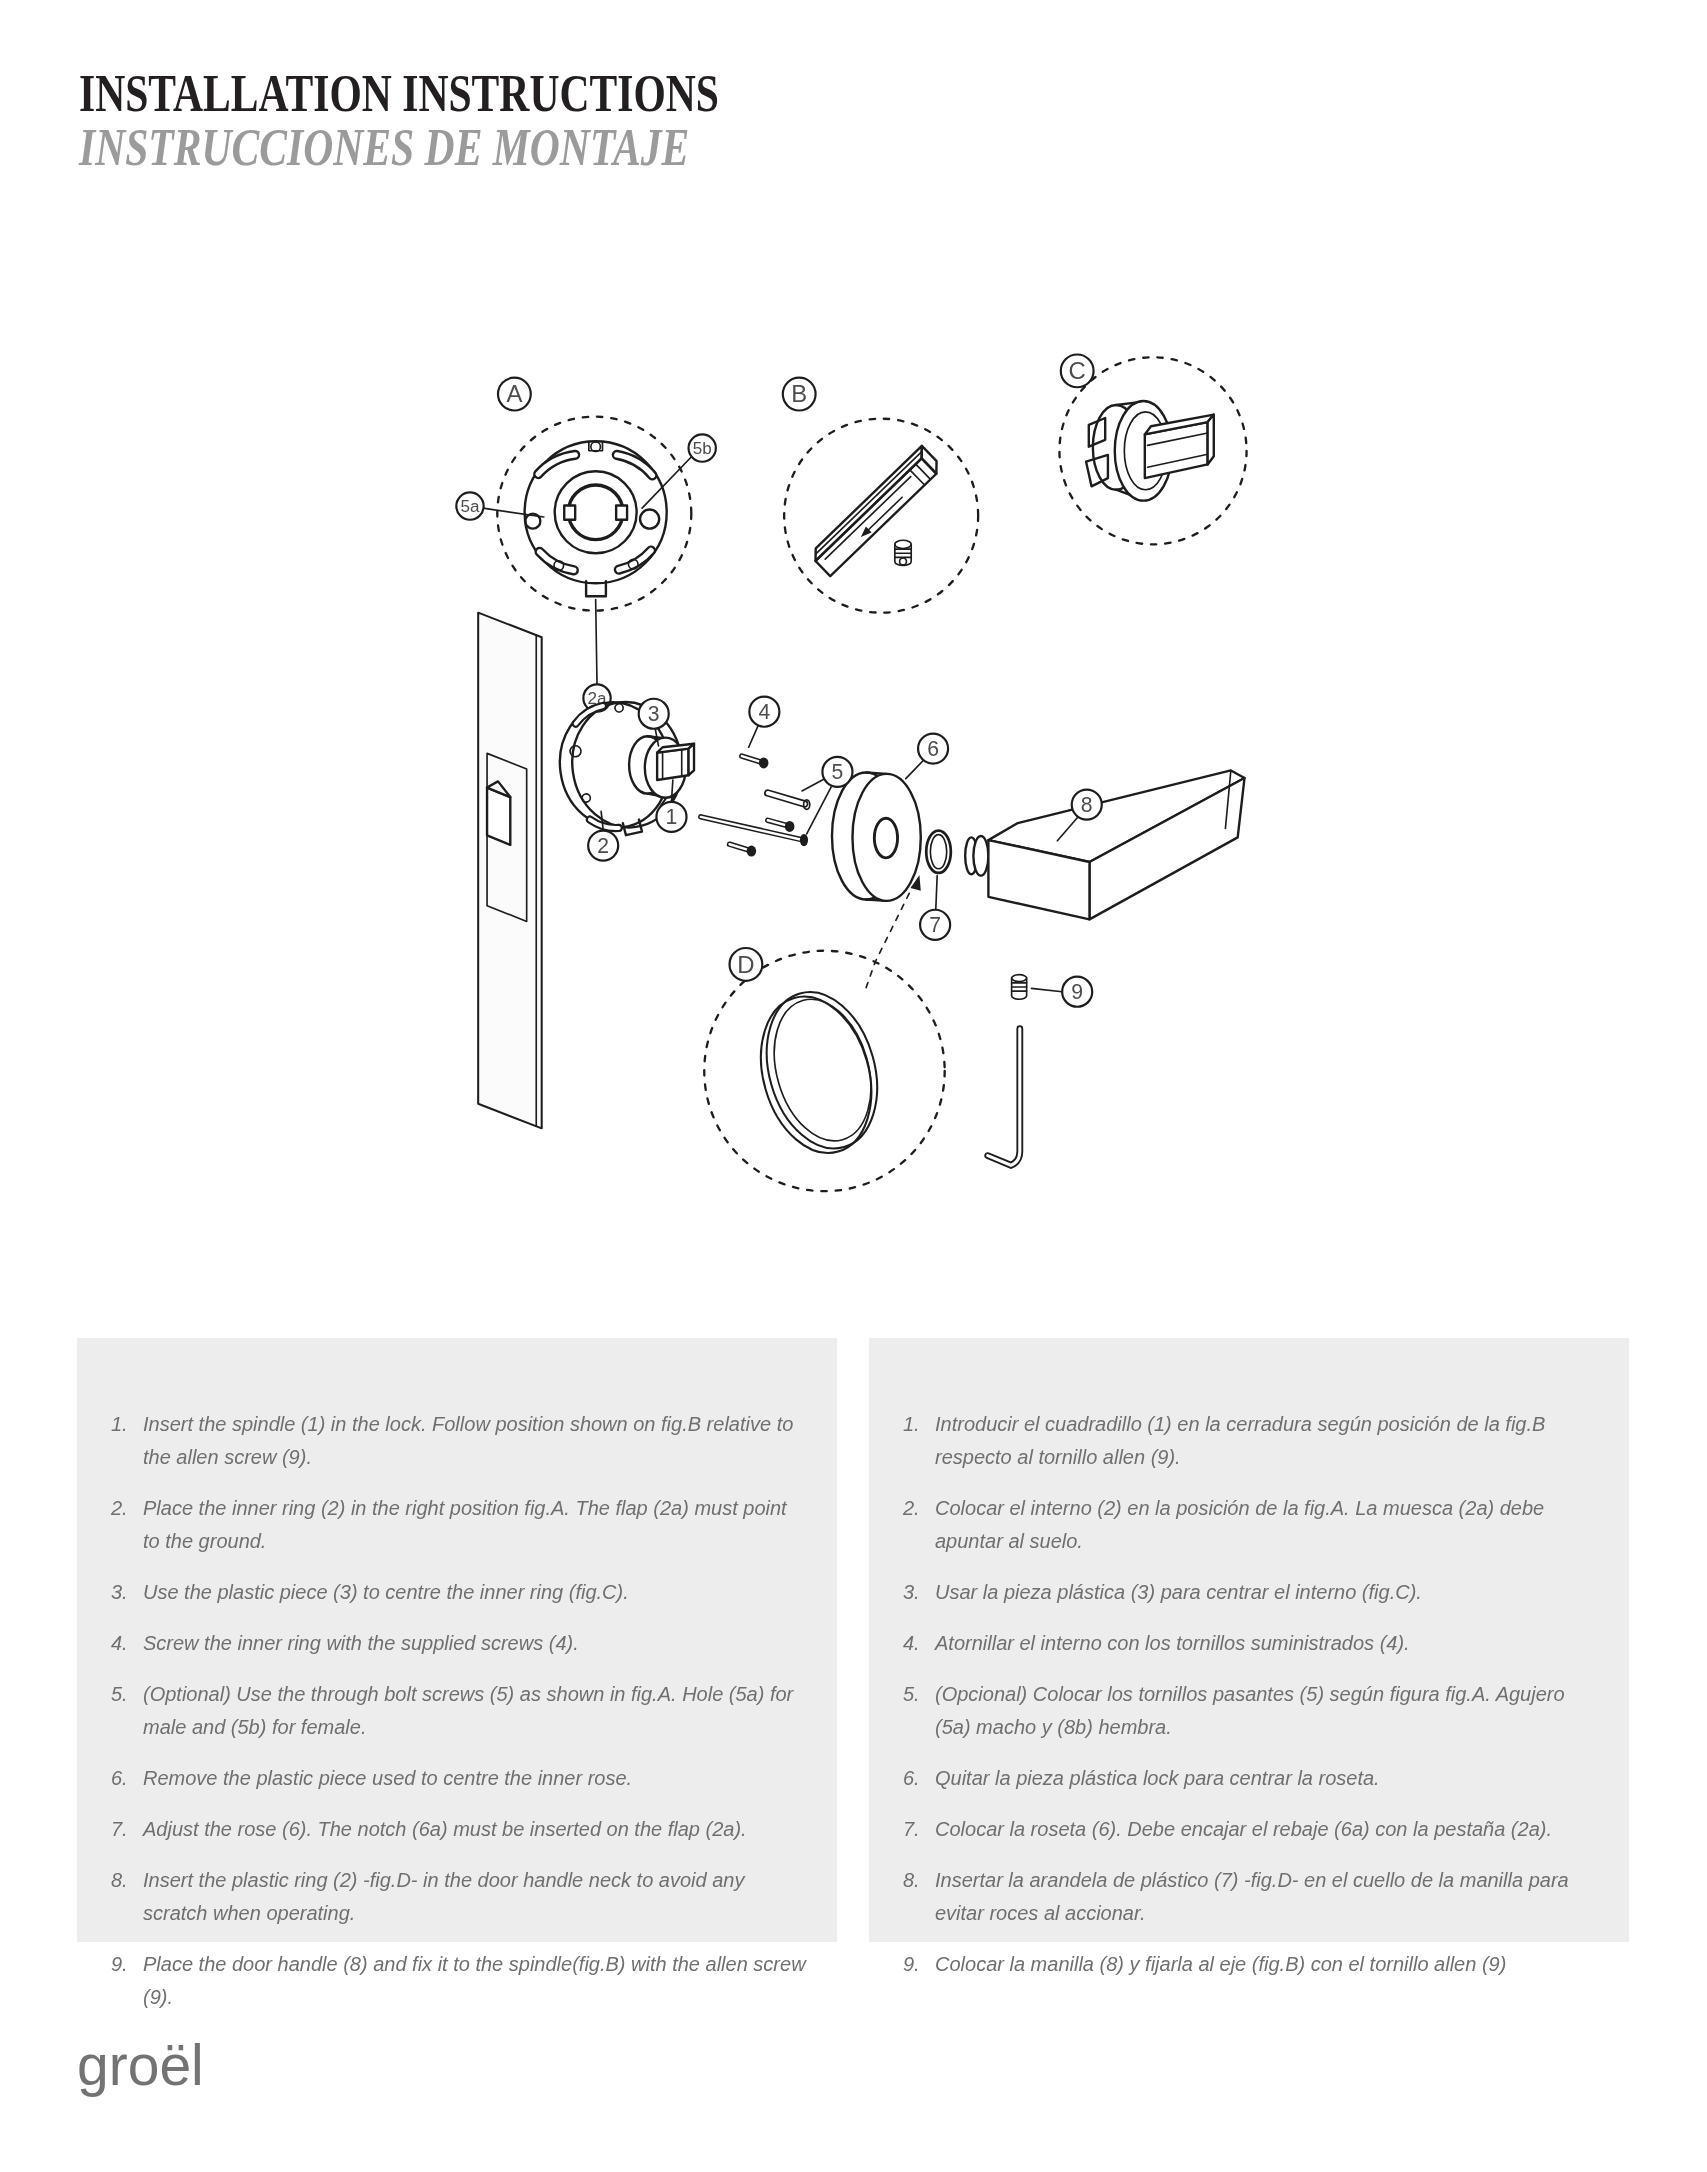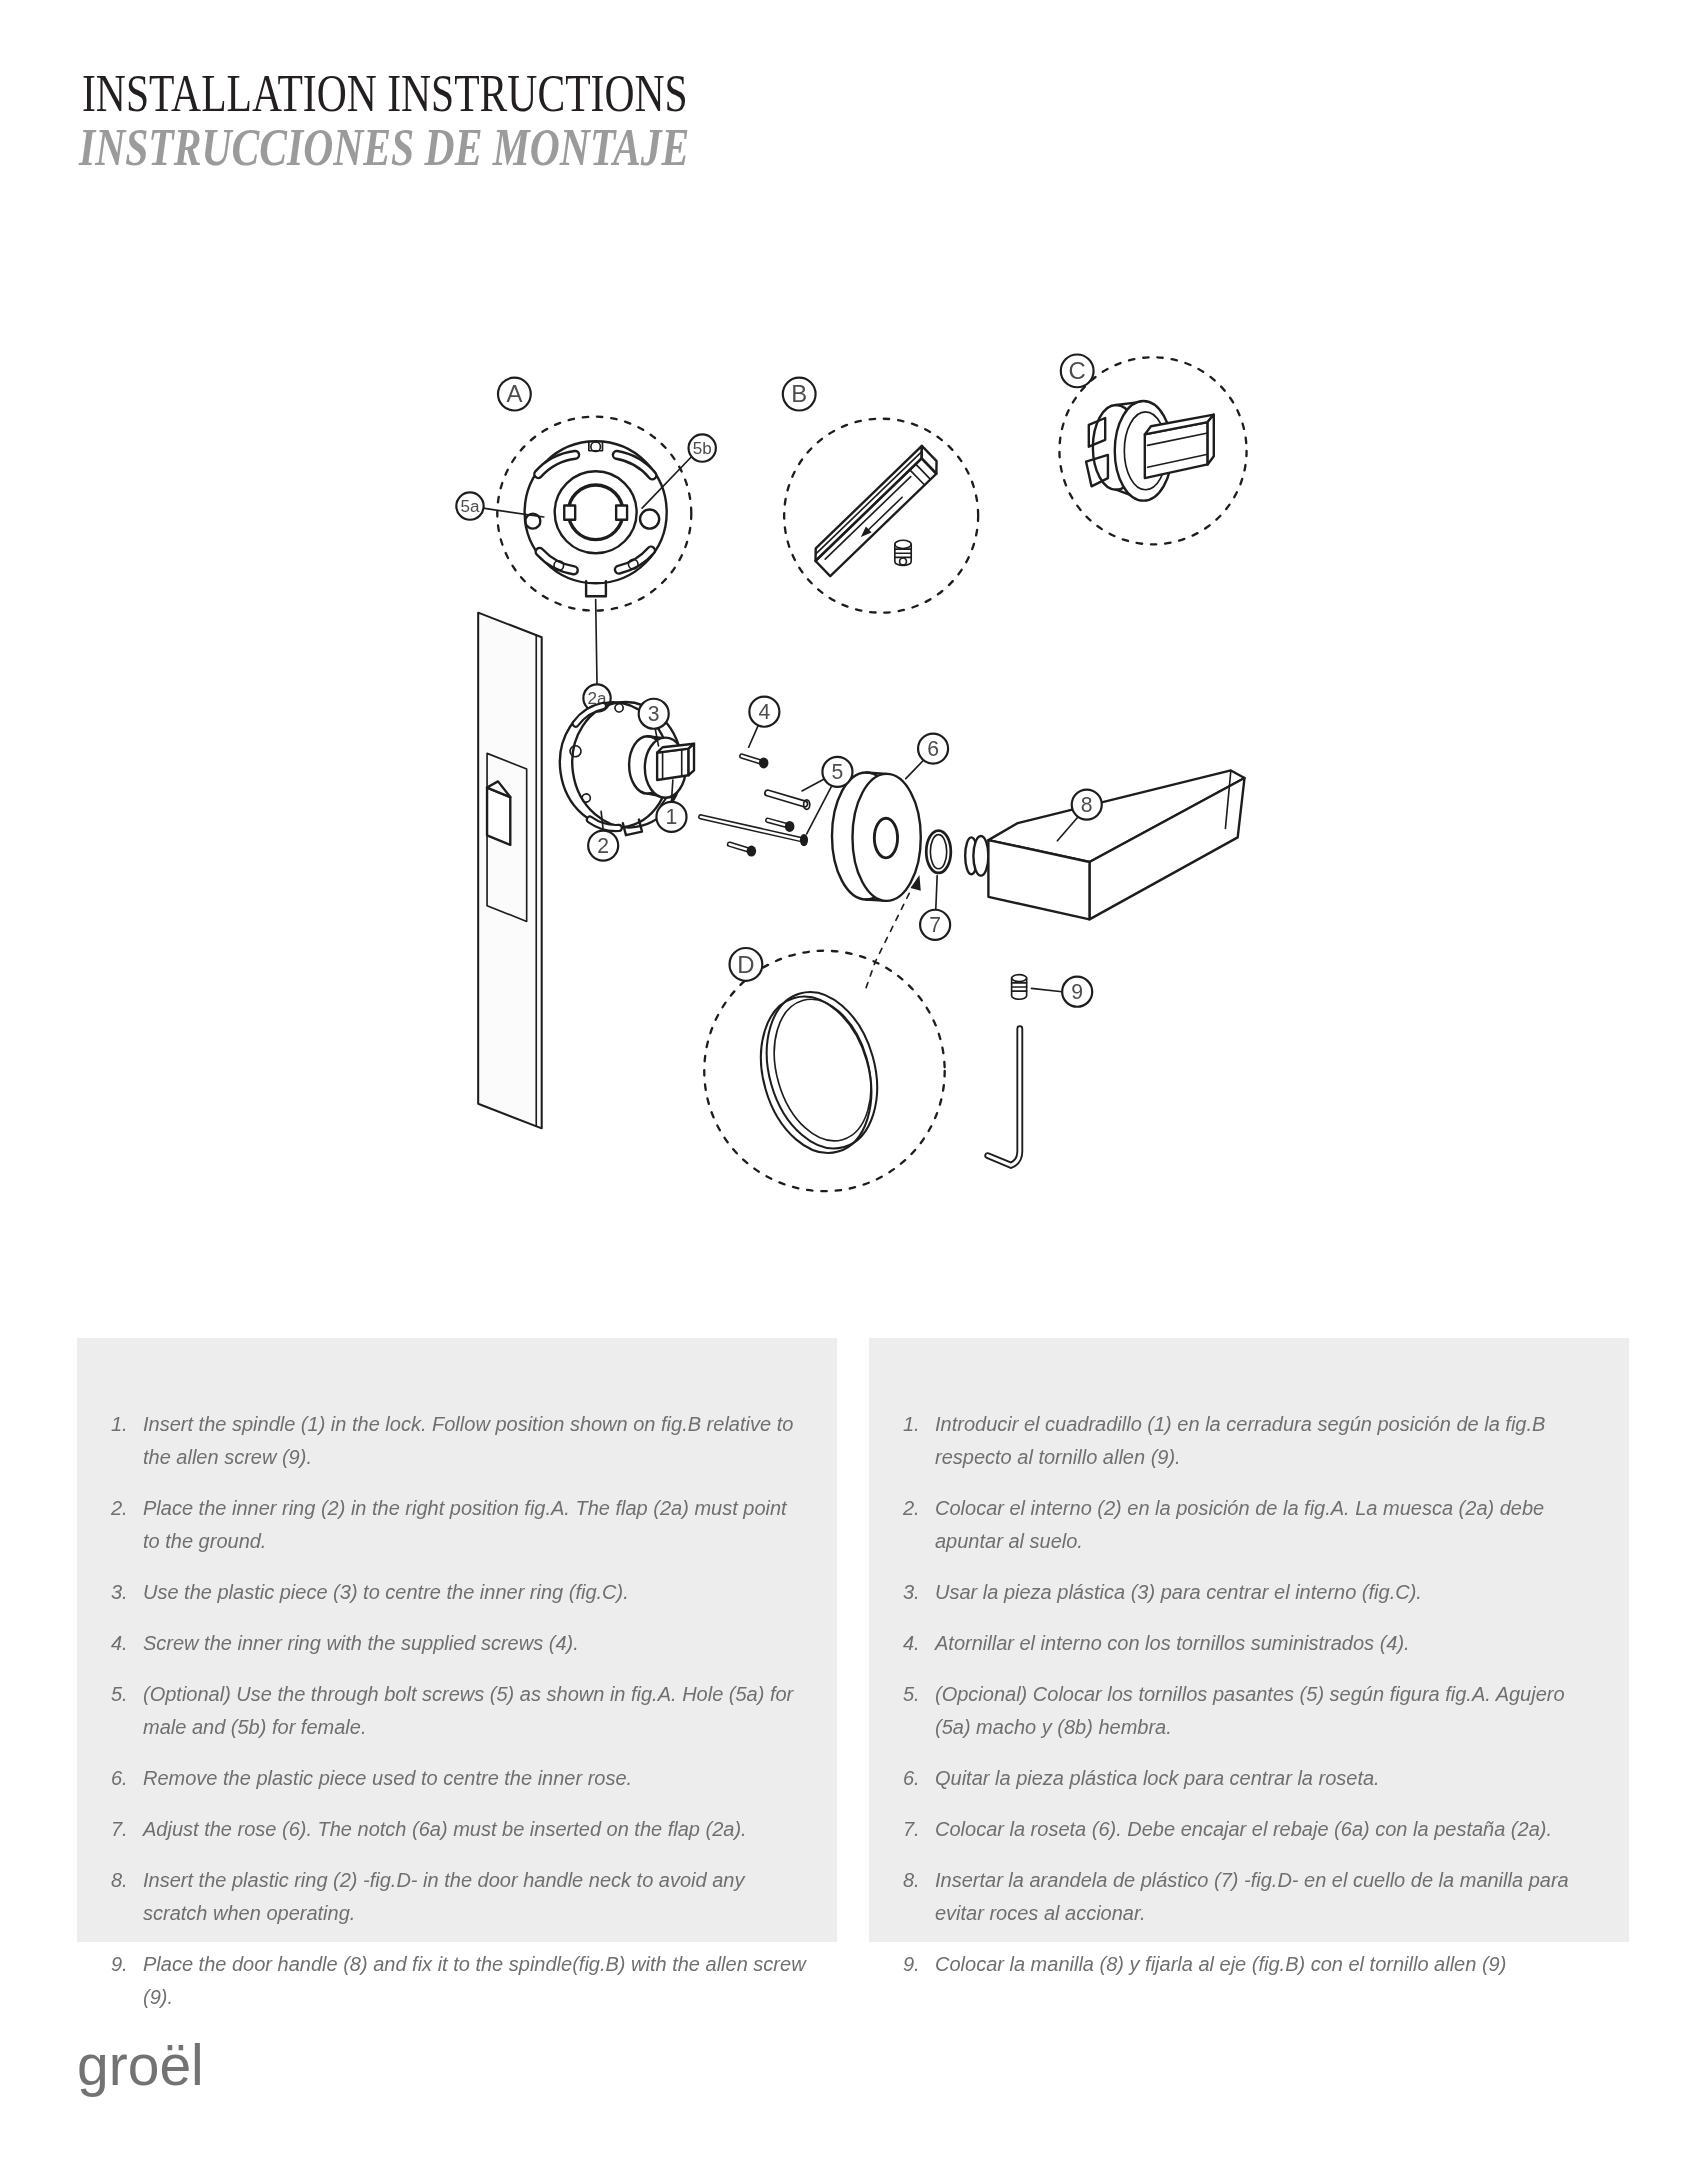--- a/index.html
+++ b/index.html
@@ -1,18 +1,18 @@
 <!DOCTYPE html>
 <html style="font-size:11px"><head>
 <meta charset="utf-8">
 <style>
   html,body{margin:0;padding:0;background:#ffffff;}
   body{width:1707px;height:2172px;position:relative;font-family:"Liberation Sans",sans-serif;overflow:hidden;}
   .hdr{position:absolute;left:79px;top:66px;}
-  .hdr h1{margin:0;font-family:"Liberation Serif",serif;font-weight:normal;font-size:52px;line-height:55px;color:#231f20;letter-spacing:0px;white-space:nowrap;text-align:center;}
+  .hdr h1{margin:0;font-family:"Liberation Serif",serif;font-weight:bold;font-size:52px;line-height:55px;color:#231f20;letter-spacing:0px;white-space:nowrap;}
   .hdr h2{margin:0;font-family:"Liberation Serif",serif;font-weight:bold;font-style:italic;font-size:52px;line-height:53px;color:#9b9b9b;white-space:nowrap;}
   .squeeze{display:inline-block;transform:scaleX(0.80);transform-origin:0 50%;}
   svg.diagram{position:absolute;left:0;top:0;width:1707px;height:2172px;}
   .panel{position:absolute;top:1338px;width:760px;height:604px;background:#ededed;box-sizing:border-box;padding:70px 31px 20.5px 34px;}
   .panel.left{left:77px;}
   .panel.right{left:869px;}
   ol.steps{list-style:none;margin:0;padding:0;}
   ol.steps li{display:flex;margin:0 0 18px 0;font-style:italic;color:#6f6f6f;font-size:20px;line-height:33px;}
   ol.steps .num{flex:0 0 32px;}
   ol.steps .txt{flex:1;}

